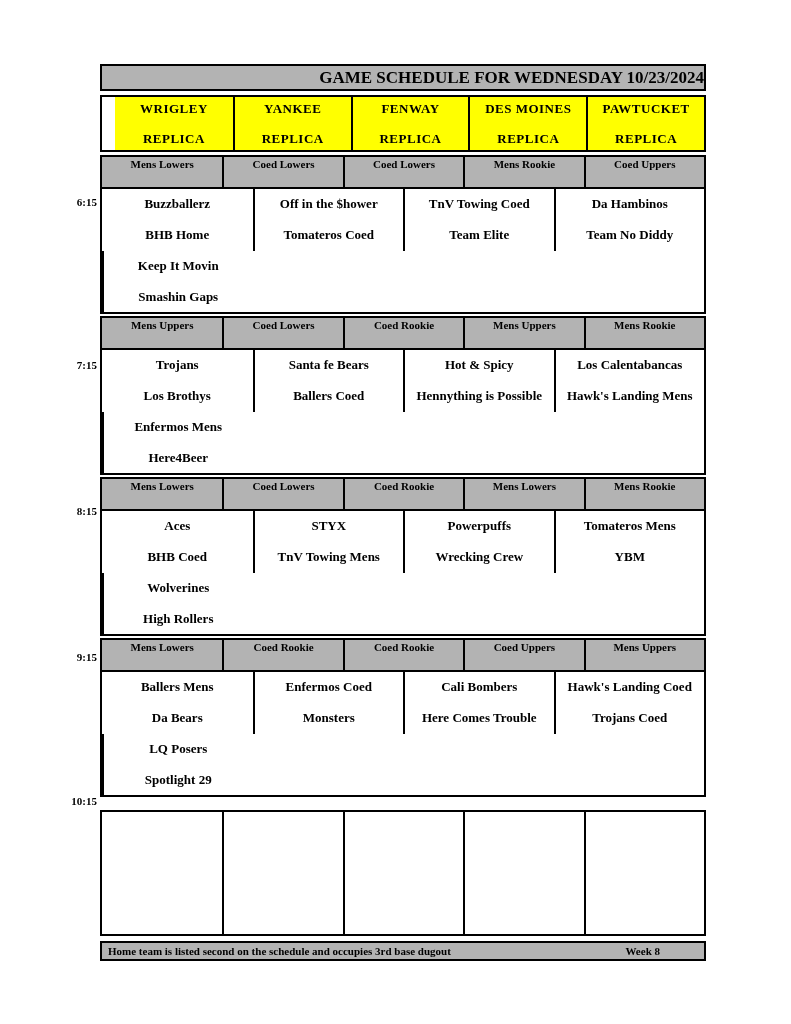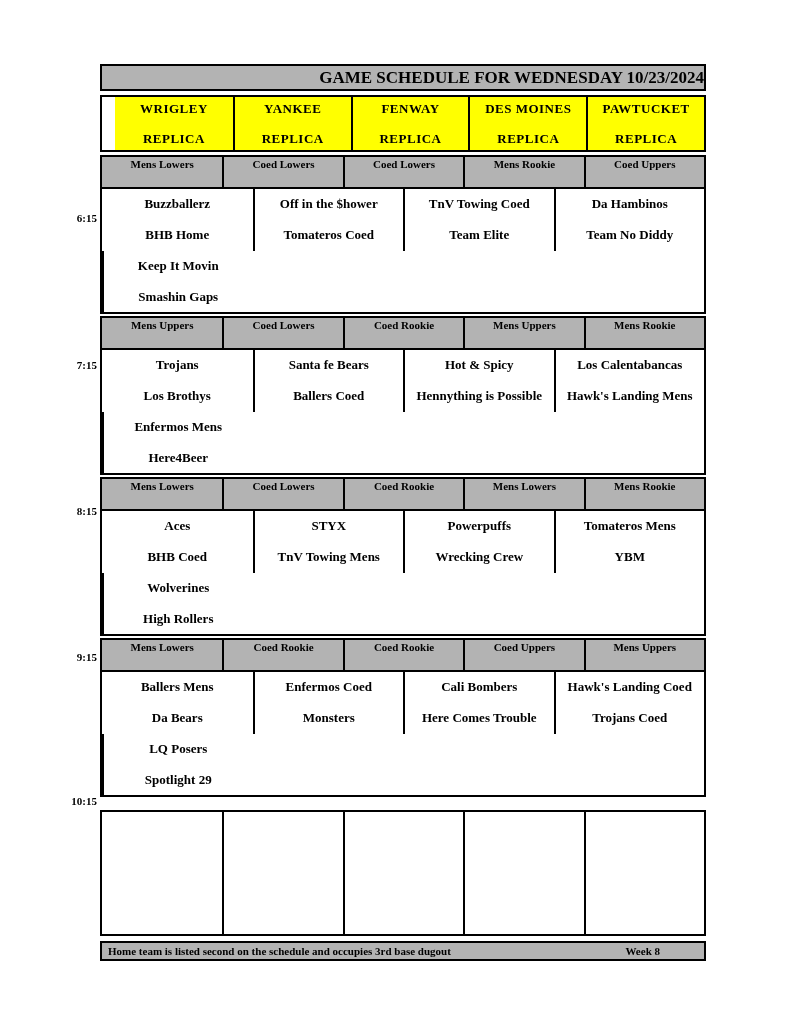--- a/index.html
+++ b/index.html
@@ -112,21 +112,21 @@
     width: 47px;
     text-align: right;
     font-size: 11px;
   }
 </style>
 </head>
 <body>
 
 <div class="page">
 
-  <div class="time-label" style="top:212px">6:15</div>
+  <div class="time-label" style="top:196px">6:15</div>
   <div class="time-label" style="top:359px">7:15</div>
   <div class="time-label" style="top:505px">8:15</div>
   <div class="time-label" style="top:651px">9:15</div>
   <div class="time-label" style="top:795px">10:15</div>
 
   <div class="schedule">
 
     <div class="title-bar">GAME SCHEDULE FOR WEDNESDAY 10/23/2024</div>
 
     <div class="venue-row">

